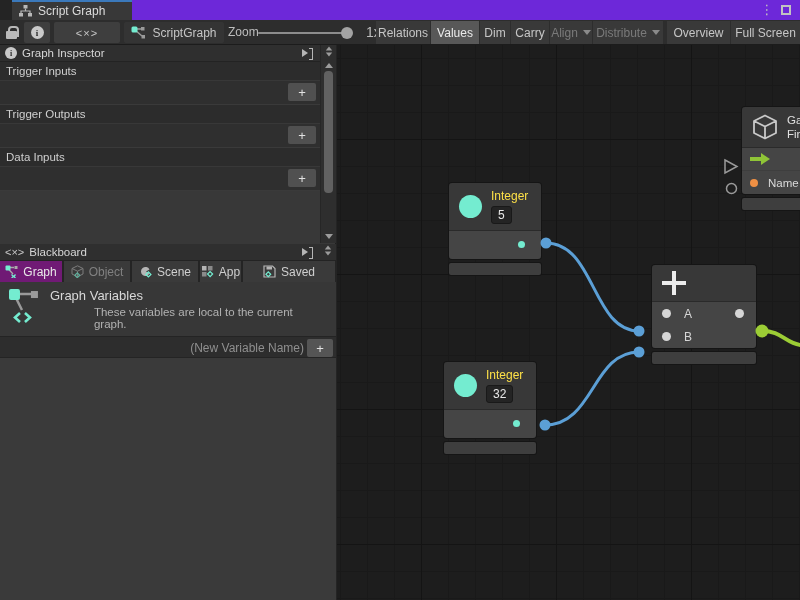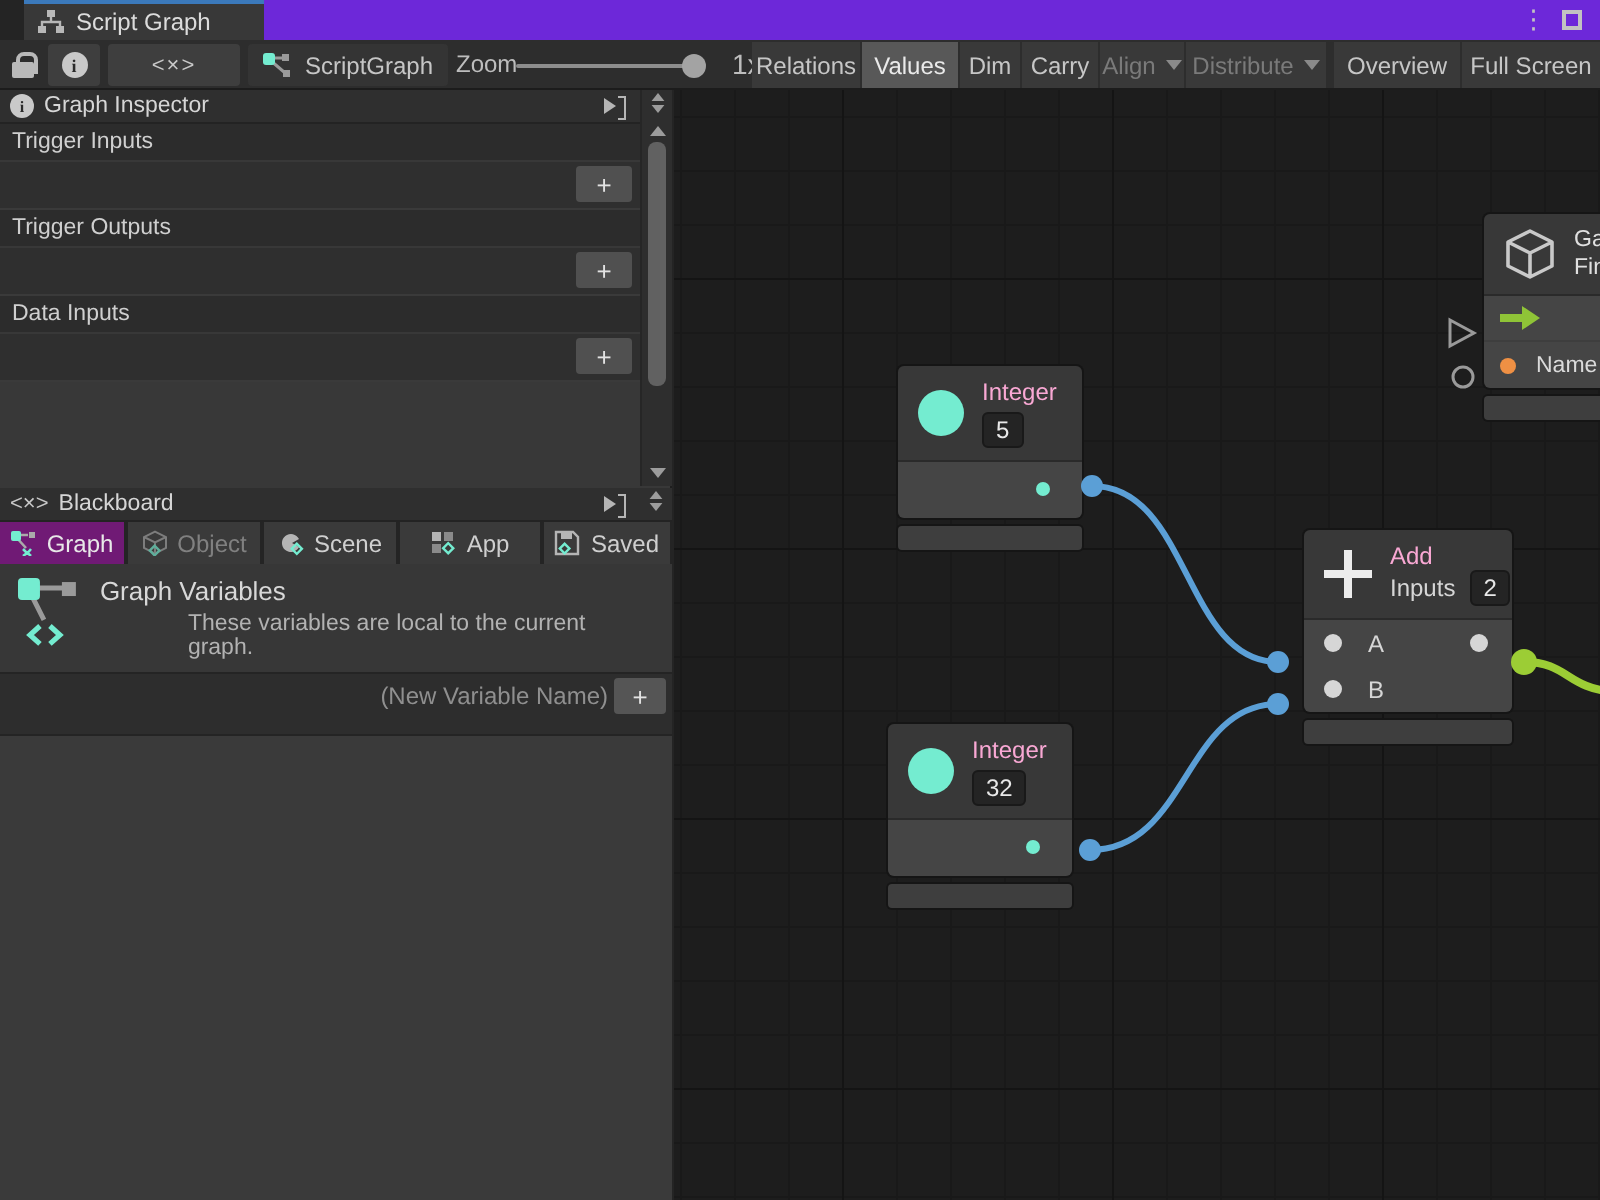--- a/index.html
+++ b/index.html
@@ -86,21 +86,21 @@
   .bb-vars-glyph { font-size:11px; color:#c9c9c9; letter-spacing:0; }
   .bb-tabs { height:21px; background:#242424; display:flex; gap:2px; padding-right:1px; }
   .bb-tab { flex:0 0 auto; background:#3a3a3a; display:flex; align-items:center; justify-content:center;
     gap:5px; font-size:12px; color:#cfcfcf; cursor:default; }
   .bb-tab.active { background:#701a75; color:#e8e8e8; }
   .bb-tab.dim { color:#808080; }
   .vars-block { min-height:45px; background:#373737; display:flex; align-items:flex-start; gap:10px;
     padding:6px 8px 6px 8px; }
   .vars-text .vars-heading { font-size:13px; color:#d8d8d8; margin-bottom:3px; }
   .vars-text .vars-desc { font-size:11.5px; color:#b2b2b2;margin-left:44px; }
-  .newvar-row { position:relative; height:32px; background:#2d2d2d; border-top:1px solid #242424;
+  .newvar-row { position:relative; height:22px; background:#2d2d2d; border-top:1px solid #242424;
     border-bottom:1px solid #242424; }
   .newvar-input { position:absolute; left:0; top:1px; width:310px; height:19px; background:transparent;
     border:none; text-align:right; }
   .newvar-plus { position:absolute; right:3px; top:2px; width:26px; height:18px; background:#555555;
     border-radius:2px; color:#e2e2e2; font-size:13px; display:flex; align-items:center; justify-content:center; }
   .bb-empty { height:247px; background:#3a3a3a; }
 
   
   .canvas { position:absolute; left:337px; top:45px; width:463px; height:555px; overflow:hidden;
     background-color:#1d1d1d;
@@ -111,21 +111,21 @@
       linear-gradient(#191919 1px,transparent 1px);
     background-size:135px 135px,135px 135px,27px 27px,27px 27px;
     background-position:-51px -41px,-51px -41px,3px 13px,3px 13px; }
 
   .node { position:absolute; z-index:2; }
   .n-main { border-radius:3px; box-shadow:0 0 0 1px #151515; overflow:hidden; }
   .n-header { background:#383838; display:flex; align-items:center; gap:9px; padding:6px 10px;
     border-bottom:1px solid #2a2a2a; }
   .n-body { background:#454545; position:relative; }
   .n-footer { height:12px; margin-top:4px; background:#3e3e3e; border-radius:2px; box-shadow:0 0 0 1px #151515; }
-  .n-title { font-size:12px; color:#f9a8d4; }
+  .n-title { font-size:12px; color:#fde047; }
   .val-box { display:inline-block; background:#242424; border:1px solid #191919; border-radius:3px;
     color:#e8e8e8; font-size:12px; padding:1px 6px; margin-top:3px; }
   .teal-circle { width:23px; height:23px; border-radius:50%; background:#74ecd0; flex:0 0 auto; }
   .port-dot { border-radius:50%; }
   .int-out { position:absolute; right:16px; top:10px; width:7px; height:7px; background:#74ecd0; }
   .plus-shape { position:relative; width:24px; height:24px; flex:0 0 auto; }
   .plus-shape::before { content:""; position:absolute; left:0; top:10px; width:24px; height:4px; background:#ececec; }
   .plus-shape::after { content:""; position:absolute; left:10px; top:0; width:4px; height:24px; background:#ececec; }
   .add-row { height:23px; display:flex; align-items:center; padding-left:10px; position:relative; }
   .add-row .in-dot { width:9px; height:9px; background:#d6d6d6; }
@@ -282,21 +282,21 @@
           </svg>
           <span>Object</span>
         </div>
         <div class="bb-tab" style="width:66px;">
           <svg width="13" height="13" viewBox="0 0 13 13">
             <path d="M10.5 4.5 A4.5 4.5 0 1 0 10.5 8.5 L7 6.5 Z" fill="#b5b5b5"></path>
             <rect x="7.6" y="7.6" width="3.6" height="3.6" transform="rotate(45 9.4 9.4)" fill="none" stroke="#74ecd0" stroke-width="1.2"></rect>
           </svg>
           <span>Scene</span>
         </div>
-        <div class="bb-tab" style="width:70px;">
+        <div class="bb-tab" style="width:41px;">
           <svg width="13" height="13" viewBox="0 0 13 13">
             <rect x="1" y="1" width="4.5" height="4.5" fill="#b5b5b5"></rect>
             <rect x="7" y="1" width="4.5" height="4.5" fill="#8a8a8a"></rect>
             <rect x="1" y="7" width="4.5" height="4.5" fill="#8a8a8a"></rect>
             <rect x="7.3" y="7.3" width="3.6" height="3.6" transform="rotate(45 9.1 9.1)" fill="none" stroke="#74ecd0" stroke-width="1.2"></rect>
           </svg>
           <span>App</span>
         </div>
         <div class="bb-tab" style="flex:1;">
           <svg width="13" height="13" viewBox="0 0 13 13">
@@ -360,27 +360,20 @@
           <span class="port-dot int-out"></span>
         </div>
       </div>
       <div class="n-footer"></div>
     </div>
 
     <div class="node" style="left:315px; top:220px; width:104px;">
       <div class="n-main">
         <div class="n-header">
           <span class="plus-shape"></span>
-          <div>
-            <div class="n-title">Add</div>
-            <div class="inputs-row">
-              <span class="n-sub">Inputs</span>
-              <span class="val-box" style="margin-top:0;">2</span>
-            </div>
-          </div>
         </div>
         <div class="n-body">
           <div class="add-row">
             <span class="port-dot in-dot"></span>
             <span class="p-label">A</span>
             <span class="port-dot add-out"></span>
           </div>
           <div class="add-row">
             <span class="port-dot in-dot"></span>
             <span class="p-label">B</span>

